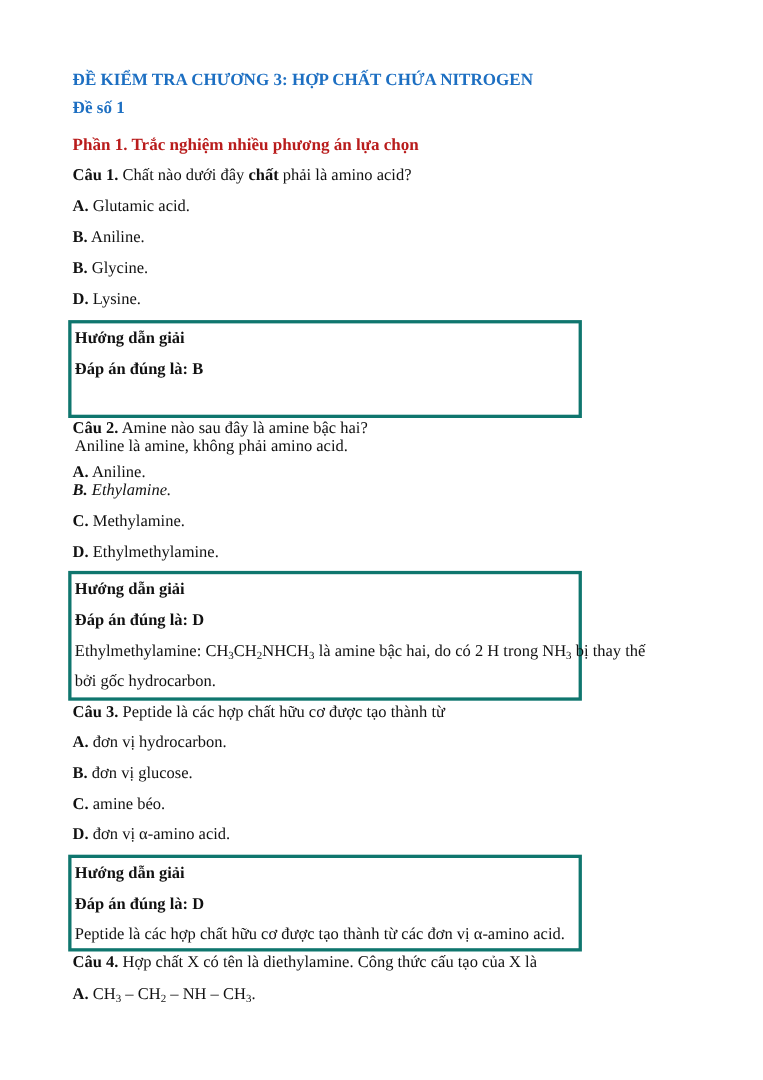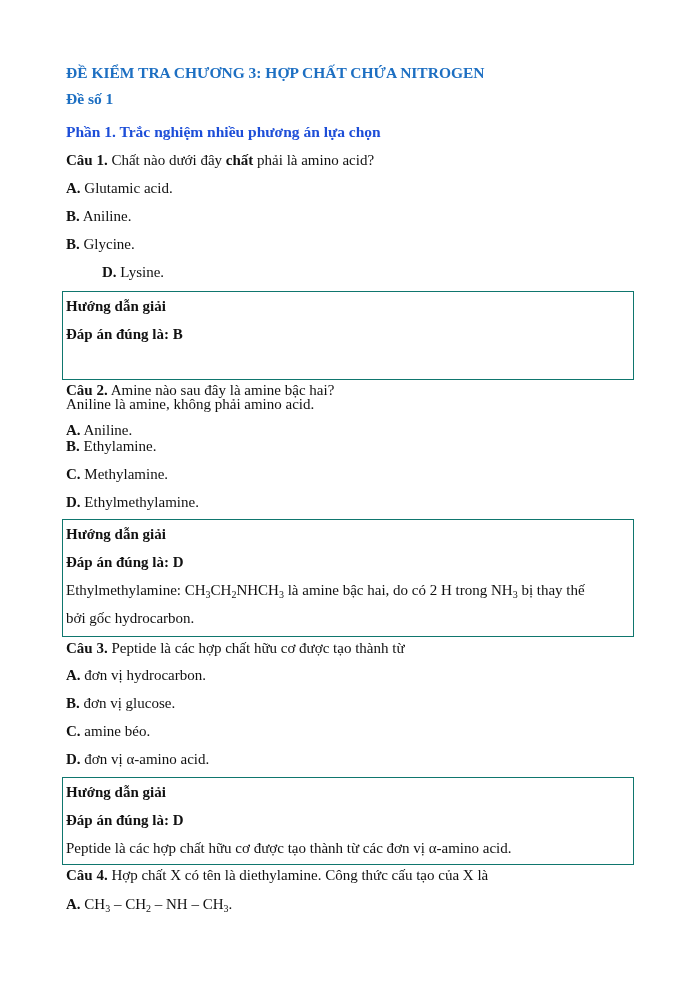--- a/index.html
+++ b/index.html
@@ -2,23 +2,23 @@
 <html><head>
 <meta charset="utf-8">
 <style>
   html, body { margin: 0; padding: 0; background: #ffffff; }
   body { width: 694px; height: 982px; position: relative; overflow: hidden;
          font-family: "Liberation Serif", "DejaVu Serif", serif; color: #111; font-size: 15px; }
   .page { position: absolute; left: 66px; top: 0; width: 570px; }
   .title { position: absolute; left: 0; width: 570px; text-align: left; font-weight: bold;
            font-size: 15.5px; color: #1d6fc2; }
   .line { position: absolute; left: 0; white-space: nowrap; line-height: 20px; }
-  .section { color: #1d4ed8; font-weight: bold; font-size: 15.5px; }
+  .section { color: #b91c1c; font-weight: bold; font-size: 15.5px; }
   b { font-weight: bold; }
-  .box { position: absolute; left: -4px; width: 572px; border: 1px solid #0f766e; box-sizing: border-box; padding-left: 16px; }
+  .box { position: absolute; left: -4px; width: 467px; border: 3px solid #0f766e; box-sizing: border-box; padding-left: 16px; }
   .box .line { left: 3px; }
   sub { font-size: 10px; vertical-align: -3px; line-height: 0; }
 </style>
 </head>
 <body>
 
 <div class="page">
 
   <div class="title" style="top:64px;">ĐỀ KIỂM TRA CHƯƠNG 3: HỢP CHẤT CHỨA NITROGEN</div>
   <div class="title" style="top:90px;">Đề số 1</div>
@@ -27,33 +27,33 @@
 
   <div class="line" style="top:150px;">
     <b>Câu 1.</b>
     <span>Chất nào dưới đây</span>
     <b>chất</b>
     <span>phải là amino acid?</span>
   </div>
   <div class="line" style="top:178px;"><b>A.</b> <span>Glutamic acid.</span></div>
   <div class="line" style="top:206px;"><b>B.</b> <span>Aniline.</span></div>
   <div class="line" style="top:234px;"><b>B.</b> <span>Glycine.</span></div>
-  <div class="line" style="top:262px;margin-left:36px;"><b>D.</b> <span>Lysine.</span></div>
+  <div class="line" style="top:262px;"><b>D.</b> <span>Lysine.</span></div>
 
   <div class="box" style="top:291px; height:89px;">
     <div class="line" style="top:4px;"><b>Hướng dẫn giải</b></div>
     <div class="line" style="top:32px;"><b>Đáp án đúng là: B</b></div>
     <div class="line" style="top:60px;margin-top:42px;">Aniline là amine, không phải amino acid.</div>
   </div>
 
   <div class="line" style="top:380px;">
     <b>Câu 2.</b> <span>Amine nào sau đây là amine bậc hai?</span>
   </div>
   <div class="line" style="top:420px;text-align:center;"><b>A.</b> <span>Aniline.</span></div>
-  <div class="line" style="top:436px;"><b>B.</b> <span>Ethylamine.</span></div>
+  <div class="line" style="top:436px;font-style:italic;"><b>B.</b> <span>Ethylamine.</span></div>
   <div class="line" style="top:464px;"><b>C.</b> <span>Methylamine.</span></div>
   <div class="line" style="top:492px;"><b>D.</b> <span>Ethylmethylamine.</span></div>
 
   <div class="box" style="top:519px; height:118px;">
     <div class="line" style="top:4px;"><b>Hướng dẫn giải</b></div>
     <div class="line" style="top:32px;"><b>Đáp án đúng là: D</b></div>
     <div class="line" style="top:60px;"><span>Ethylmethylamine: CH</span><sub>3</sub><span>CH</span><sub>2</sub><span>NHCH</span><sub>3</sub><span> là amine bậc hai, do có 2 H trong NH</span><sub>3</sub><span> bị thay thế</span></div>
     <div class="line" style="top:88px;">bởi gốc hydrocarbon.</div>
   </div>
 

